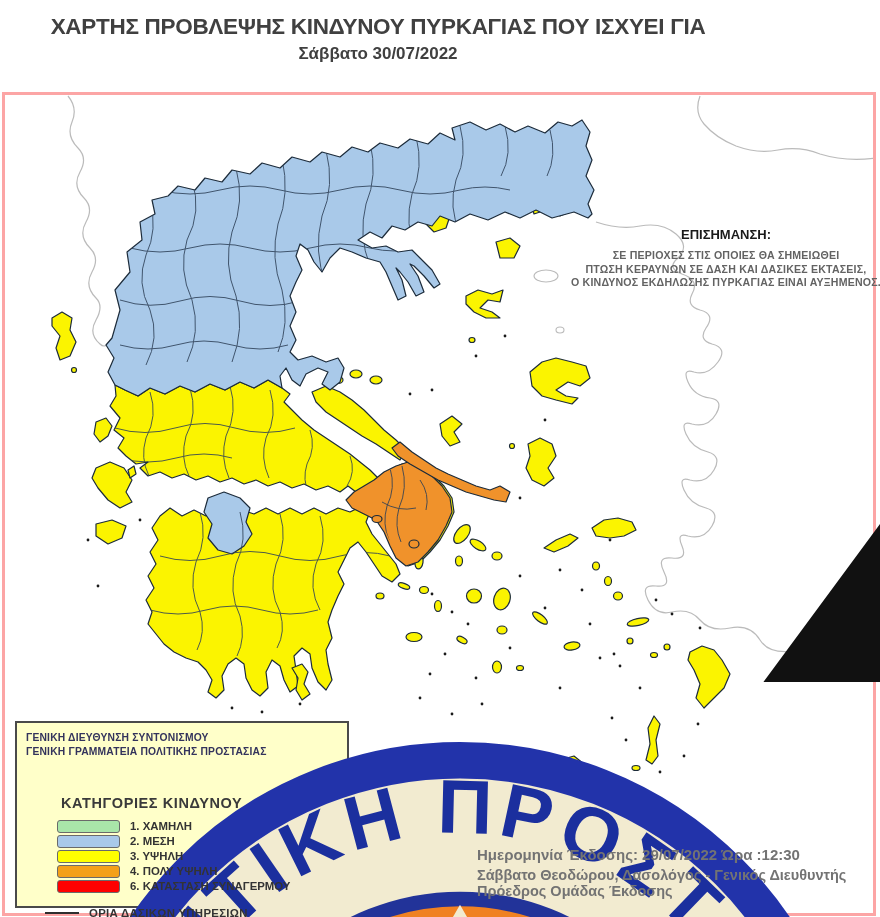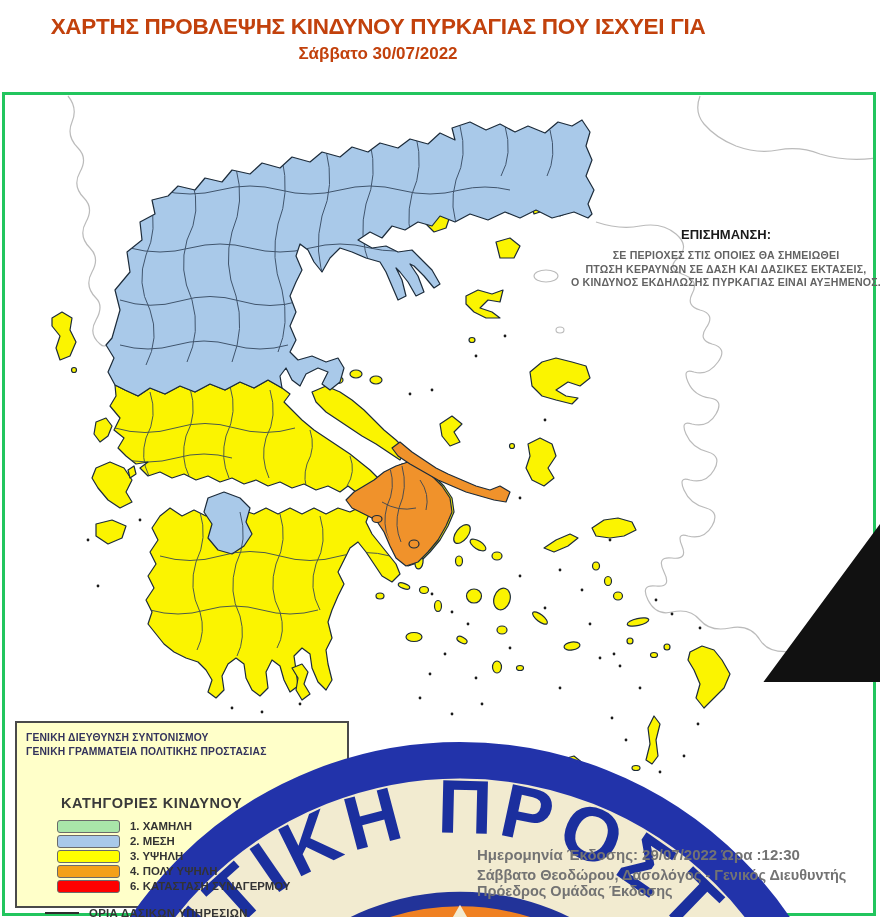--- a/index.html
+++ b/index.html
@@ -1,22 +1,22 @@
 <!DOCTYPE html>
 <html><head>
 <meta charset="utf-8">
 <style>
   html,body{margin:0;padding:0;background:#fff;}
   body{width:880px;height:917px;position:relative;overflow:hidden;
        font-family:"Liberation Sans","DejaVu Sans",sans-serif;}
-  .hdr{position:absolute;left:0;top:0;width:756px;text-align:center;color:#c2410c;}
+  .hdr{position:absolute;left:0;top:0;width:756px;text-align:center;color:#404040;}
   .hdr .l1{margin-top:14px;font-size:22.5px;font-weight:800;letter-spacing:-0.3px;}
   .hdr .l2{margin-top:4px;font-size:17px;font-weight:800;}
   .map{position:absolute;left:2px;top:92px;width:868px;height:818px;
-       border:3px solid #22c55e;background:#ffffff;}
+       border:3px solid #fca5a5;background:#ffffff;}
   .map svg{position:absolute;left:0;top:0;width:868px;height:818px;}
   .land{stroke:#1c2b3a;stroke-width:1.2;stroke-linejoin:round;}
   .dots{fill:#1a1a1a;stroke:none;}
   .foreign{fill:none;stroke:#bbbbbb;stroke-width:1.2;stroke-linejoin:round;}
   .foreign-isle{fill:#ffffff;stroke:#bbbbbb;stroke-width:1.1;}
   .rborder{fill:none;stroke:#2e4057;stroke-width:1;opacity:.85;}
   
   .warn{position:absolute;left:565px;top:130px;width:312px;text-align:center;}
   .warn .wt{font-size:13px;font-weight:800;color:#1a1a1a;display:inline-flex;align-items:center;gap:5px;}
   .warn .wl{margin-top:6px;font-size:10.6px;line-height:13.5px;color:#636363;font-weight:600;letter-spacing:.2px;}

